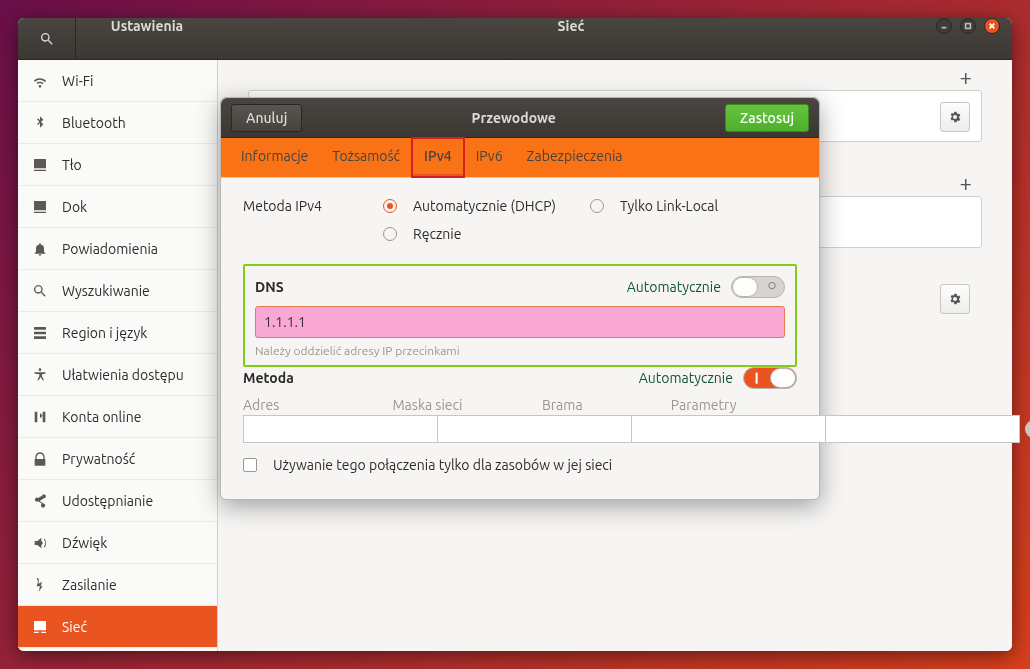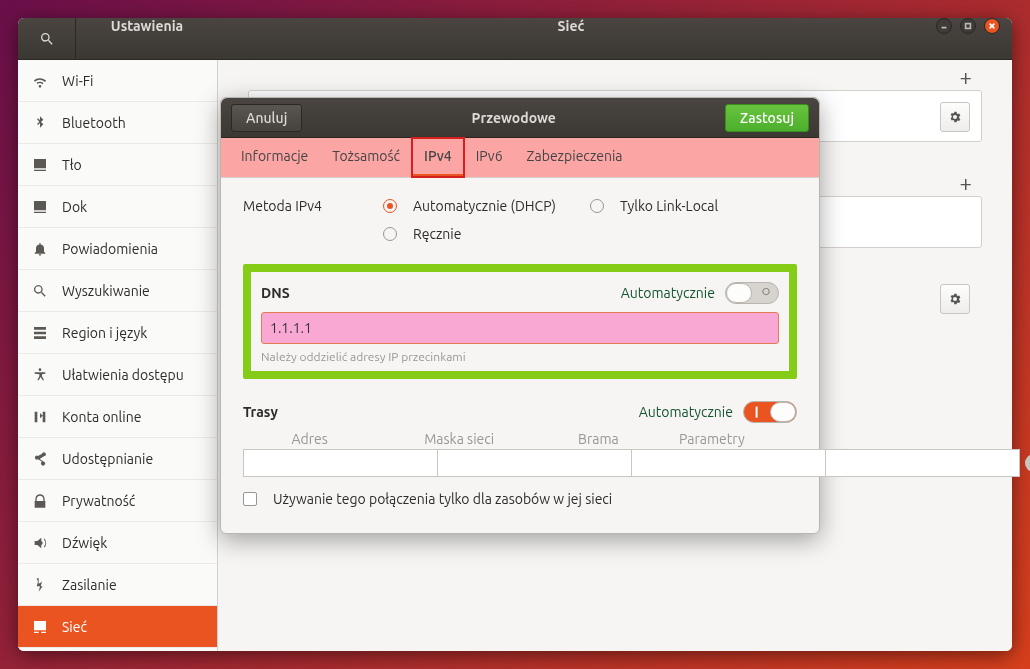--- a/index.html
+++ b/index.html
@@ -24,49 +24,49 @@
 .main{flex:1;background:#f6f5f4;position:relative;padding:24px}
 .card-stub{position:absolute;left:30px;right:30px;background:#fff;border:1px solid #d3d0cc;border-radius:3px;height:52px}
 .add-btn{position:absolute;font-size:22px;color:#555}
 .gear-btn{position:absolute;width:30px;height:30px;border:1px solid #c9c6c2;border-radius:3px;background:linear-gradient(#fdfdfc,#eeedec);display:flex;align-items:center;justify-content:center}
 .gear-btn svg{width:14px;height:14px;fill:#555}
 .dialog{position:absolute;left:220px;top:97px;width:600px;background:#f6f5f4;border:1px solid #b9b5b0;border-radius:6px;box-shadow:0 6px 24px rgba(0,0,0,.35)}
 .dlg-title{height:40px;background:linear-gradient(#4a4541,#3b3733);border-bottom:1px solid #2a2725;display:flex;align-items:center;padding:16px 10px;border-radius:6px 6px 0 0}
 .dlg-btn{padding:5px 14px;border-radius:3px;border:1px solid #2a2725;background:linear-gradient(#5a5550,#46423d);color:#dcdad6;font-weight:500;cursor:pointer}
 .dlg-btn.apply{background:linear-gradient(#68c33e,#4caf2c);border-color:#3a8e1d;color:#fff}
 .dlg-title-text{flex:1;text-align:center;color:#dcdad6;font-weight:600}
-.tabs{display:flex;border-bottom:1px solid #d3d0cc;background:#fca5a5;padding:0 8px}
+.tabs{display:flex;border-bottom:1px solid #d3d0cc;background:#f97316;padding:0 8px}
 .tab{padding:10px 12px;color:#444;cursor:pointer}
 .tab.active{border-bottom:3px solid #e95420;font-weight:500}
 .tab.hl{outline:2px solid #d61f1f;outline-offset:-1px}
 .dlg-body{padding:20px 22px 26px}
 .row-method{display:grid;grid-template-columns:140px 1fr 1fr;row-gap:12px;align-items:center;margin-bottom:22px}
 .mlabel{font-weight:400;color:#2e2c2a}
 .radio{display:flex;align-items:center;gap:16px;color:#2e2c2a}
 .rd{width:14px;height:14px;border-radius:50%;border:1px solid #9a9691;display:inline-flex;align-items:center;justify-content:center}
 .rd.on::after{content:"";width:6px;height:6px;background:#e95420;border-radius:50%}
 .rd.on{border-color:#e95420}
-.dns-block{border:8px solid #84cc16;padding:10px 10px 8px;border-radius:2px;margin-bottom:22px}
+.dns-block{border:2px solid #84cc16;padding:10px 10px 8px;border-radius:2px;}
 .block-row{display:flex;align-items:center;margin-bottom:8px}
 .block-row .blabel{font-weight:700;color:#2e2c2a;flex:1}
 .auto-lbl{margin-right:10px;color:#14532d}
 .toggle{width:54px;height:22px;border-radius:11px;background:#d7d4cf;position:relative;border:1px solid #b9b5b0;cursor:pointer}
 .toggle::after{content:"";position:absolute;width:26px;height:20px;background:#fdfdfc;border-radius:10px;top:0;right:0;display:flex;align-items:center;justify-content:center;border:1px solid #b9b5b0;box-sizing:border-box}
 .toggle.off::before{content:"⭘";position:absolute;right:8px;top:3px;font-size:10px;color:#7d7a75;z-index:1}
 .toggle.on{background:#e95420}
 .toggle.on::after{left:auto;right:0}
 .toggle.on::before{content:"❙";position:absolute;left:8px;top:3px;color:#fff;z-index:1;font-size:11px}
 .toggle.on{}
 .toggle.on::after{right:0}
 .toggle.off::after{left:0}
 .toggle.off::after{left:0; right:auto}
 .toggle.on::after{right:0; left:auto}
 .dns-input{width:100%;height:32px;border:1px solid #e27d55;border-radius:3px;background:#f9a8d4;padding:0 8px;color:#333;outline:none}
 .hint{color:#9a9691;font-size:12px;margin-top:6px}
-.routes-head{display:grid;grid-template-columns:1.3fr 1.3fr 1.1fr .8fr 28px;gap:16px;margin-top:6px;color:#9a9691;font-size:12px;text-align:center}
+.routes-head{display:grid;grid-template-columns:1.3fr 1.3fr 1.1fr .8fr 28px;gap:16px;margin-top:6px;color:#9a9691;font-size:12px;text-align:left}
 .routes-row{display:grid;grid-template-columns:1.3fr 1.3fr 1.1fr .8fr 28px;gap:0;margin-top:2px}
 .routes-row input{height:28px;border:1px solid #c9c6c2;border-right:none;background:#fff;padding:0 6px}
 .routes-row input:last-of-type{border-right:1px solid #c9c6c2}
 .routes-row .del{display:flex;align-items:center;justify-content:center}
 .del-btn{width:18px;height:18px;border-radius:50%;background:#c9c6c2;color:#fff;display:flex;align-items:center;justify-content:center;font-size:11px;cursor:pointer}
 .chk-row{display:flex;align-items:center;gap:16px;margin-top:14px;color:#2e2c2a}
 .chk{width:14px;height:14px;border:1px solid #9a9691;border-radius:2px;background:#fff}
 </style>
 </head>
 <body>
@@ -150,29 +150,29 @@
           <span>Ułatwienia dostępu</span>
         </div>
         <div class="sb-item">
           <svg viewBox="0 0 24 24">
             <path d="M12 6l4 4-4 4V6zM4 4h4v16H4zM16 4h4v16h-4z"></path>
           </svg>
           <span>Konta online</span>
         </div>
         <div class="sb-item">
           <svg viewBox="0 0 24 24">
+            <path d="M12 2C8 2 5 5 5 9v3H4v10h16V12h-1V9c0-4-3-7-7-7zm0 2c3 0 5 2 5 5v3H7V9c0-3 2-5 5-5z"></path>
+          </svg>
+          <span>Prywatność</span>
+        </div>
+        <div class="sb-item">
+          <svg viewBox="0 0 24 24">
             <path d="M18 8a3 3 0 10-2.83-4H15l-6 3.5a3 3 0 100 5l6 3.5h.17A3 3 0 1018 16l-6-3.5v-.99L18 8z"></path>
           </svg>
           <span>Udostępnianie</span>
-        </div>
-        <div class="sb-item">
-          <svg viewBox="0 0 24 24">
-            <path d="M12 2C8 2 5 5 5 9v3H4v10h16V12h-1V9c0-4-3-7-7-7zm0 2c3 0 5 2 5 5v3H7V9c0-3 2-5 5-5z"></path>
-          </svg>
-          <span>Prywatność</span>
         </div>
         <div class="sb-item">
           <svg viewBox="0 0 24 24">
             <path d="M4 9v6h4l6 5V4L8 9H4zm12 3a3 3 0 00-2-2.83v5.66A3 3 0 0016 12zm2-7v2a7 7 0 010 10v2a9 9 0 000-14z"></path>
           </svg>
           <span>Dźwięk</span>
         </div>
         <div class="sb-item">
           <svg viewBox="0 0 24 24">
             <path d="M7 2h3v8l5-3-2 7h3l-6 8 2-8H7l2-7-2-5z"></path>
@@ -241,21 +241,21 @@
         <span class="blabel">DNS</span>
         <span class="auto-lbl">Automatycznie</span>
         <div class="toggle off"></div>
       </div>
       <input class="dns-input" value="1.1.1.1" style="">
       <div class="hint">Należy oddzielić adresy IP przecinkami</div>
     </div>
 
     <div>
       <div class="block-row">
-        <span class="blabel">Trasy</span>
+        <span class="blabel">Metoda</span>
         <span class="auto-lbl">Automatycznie</span>
         <div class="toggle on"></div>
       </div>
       <div class="routes-head">
         <span>Adres</span>
         <span>Maska sieci</span>
         <span>Brama</span>
         <span>Parametry</span>
         <span></span>
       </div>

